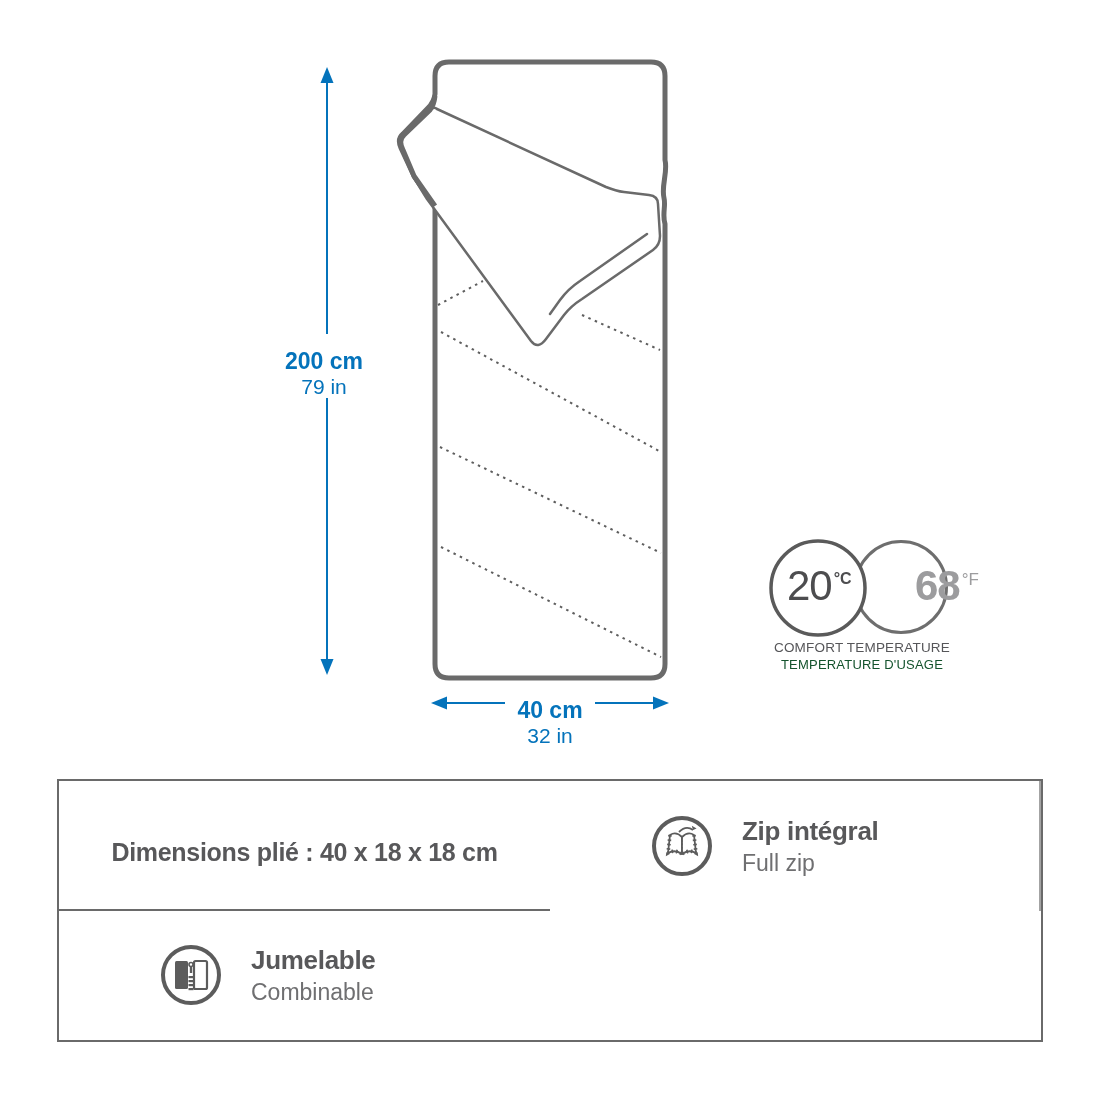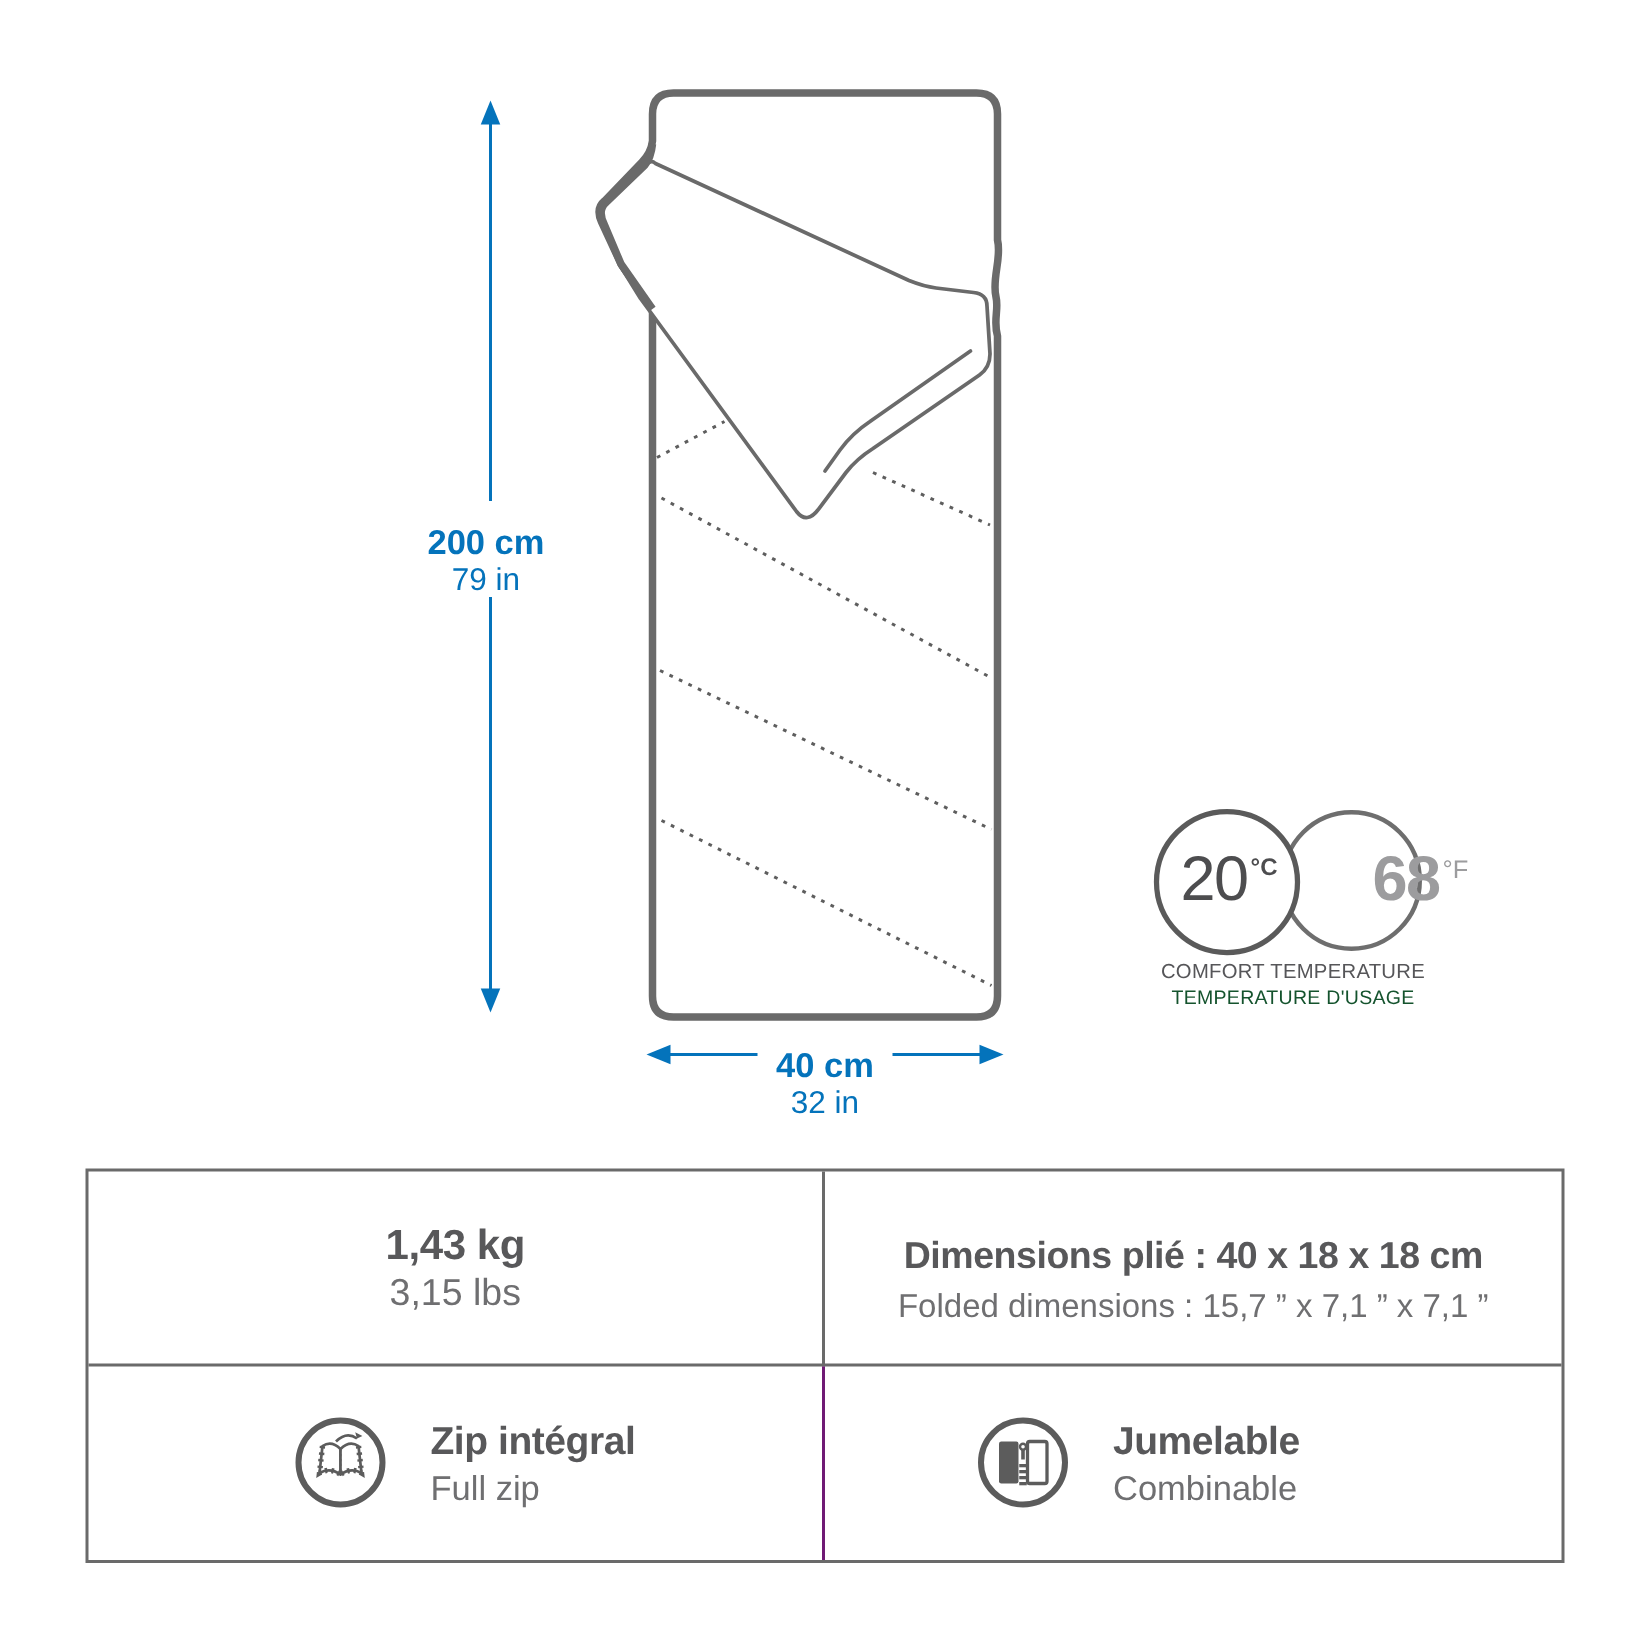--- a/index.html
+++ b/index.html
@@ -33,21 +33,21 @@
 
   
   .spec-table {
     position:absolute; left:57px; top:779px; width:986px; height:263px;
     border:2px solid #6a6a6a; box-sizing:border-box;
     display:grid; grid-template-columns:1fr 1fr; grid-template-rows:1fr 1fr;
   }
   .cell { box-sizing:border-box; display:flex; }
   .cell-tl { border-right:2px solid #6a6a6a; border-bottom:2px solid #6a6a6a; }
   .cell-tr { border-bottom:2px solid #6a6a6a; }
-  .cell-bl { border-right:2px solid #701a75;margin-left:36px; }
+  .cell-bl { border-right:2px solid #a3a3a3; }
   .cell-center { flex-direction:column; align-items:center; justify-content:center; text-align:center; }
   .cell-feature { flex-direction:row; align-items:center; padding-left:100px; }
   .feature-icon { flex:0 0 auto; margin-right:28px; }
   .feature-text { display:flex; flex-direction:column; }
 
   .spec-primary   { font-weight:bold; color:#58585a; letter-spacing:-0.3px; }
   .spec-secondary { color:#6f6f71; }
   .w-primary   { font-size:28px; line-height:35px; }
   .w-secondary { font-size:25px; line-height:31px; }
   .d-primary   { font-size:25px; line-height:35px;margin-top:16px; }
@@ -123,28 +123,23 @@
   </div>
   <div class="temp-reading" id="temp-f">
     <span class="temp-value">68</span>
     <span class="temp-unit">°F</span>
   </div>
   <div class="temp-caption" id="temp-caption-1">COMFORT TEMPERATURE</div>
   <div class="temp-caption" id="temp-caption-2">TEMPERATURE D'USAGE</div>
 
   <div class="spec-table">
 
-    <div class="cell cell-tl cell-center">
-      <div class="spec-primary w-primary">1,43 kg</div>
-      <div class="spec-secondary w-secondary">3,15 lbs</div>
-    </div>
 
     <div class="cell cell-tr cell-center">
       <div class="spec-primary d-primary">Dimensions plié : 40 x 18 x 18 cm</div>
-      <div class="spec-secondary d-secondary">Folded dimensions : 15,7 ” x 7,1 ” x 7,1 ”</div>
     </div>
 
     <div class="cell cell-bl cell-feature">
       <span class="feature-icon">
         <svg width="64" height="64" viewBox="-32 -32 64 64">
           <circle r="28" fill="none" stroke="#5c5c5c" stroke-width="4"></circle>
           <path d="M 0,-9 Q -6,-15 -12,-11 L -14,7 Q -7,3 0,8 Z" fill="#ffffff" stroke="#5c5c5c" stroke-width="1.8" stroke-linejoin="round"></path>
           <path d="M 0,-9 Q 6,-15 12,-11 L 14,7 Q 7,3 0,8 Z" fill="#ffffff" stroke="#5c5c5c" stroke-width="1.8" stroke-linejoin="round"></path>
           <path d="M -12,-11 L -14,7 Q -7,3 0,8" fill="none" stroke="#5c5c5c" stroke-width="3.6" stroke-dasharray="1.6 2.8"></path>
           <path d="M 12,-11 L 14,7 Q 7,3 0,8" fill="none" stroke="#5c5c5c" stroke-width="3.6" stroke-dasharray="1.6 2.8"></path>

